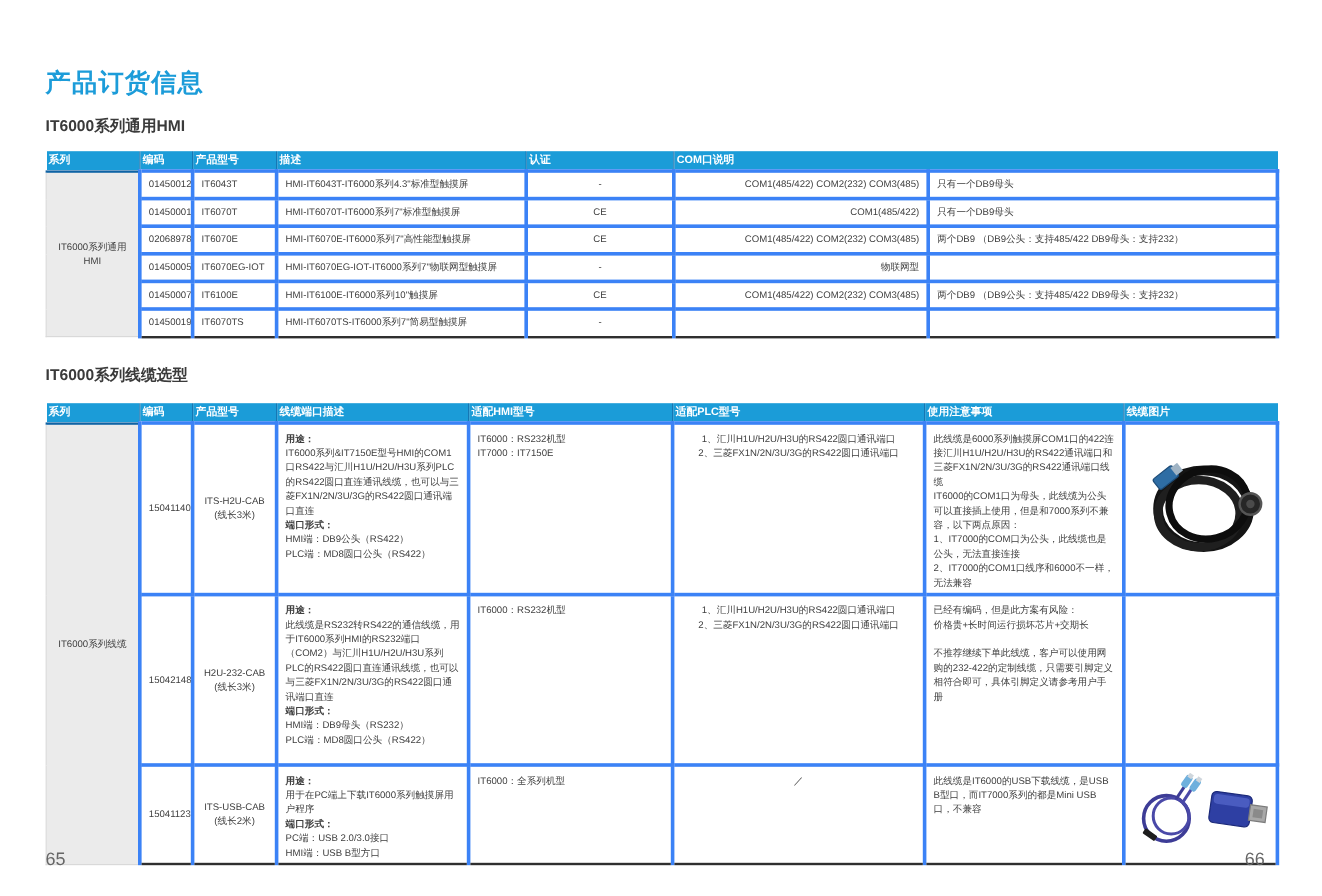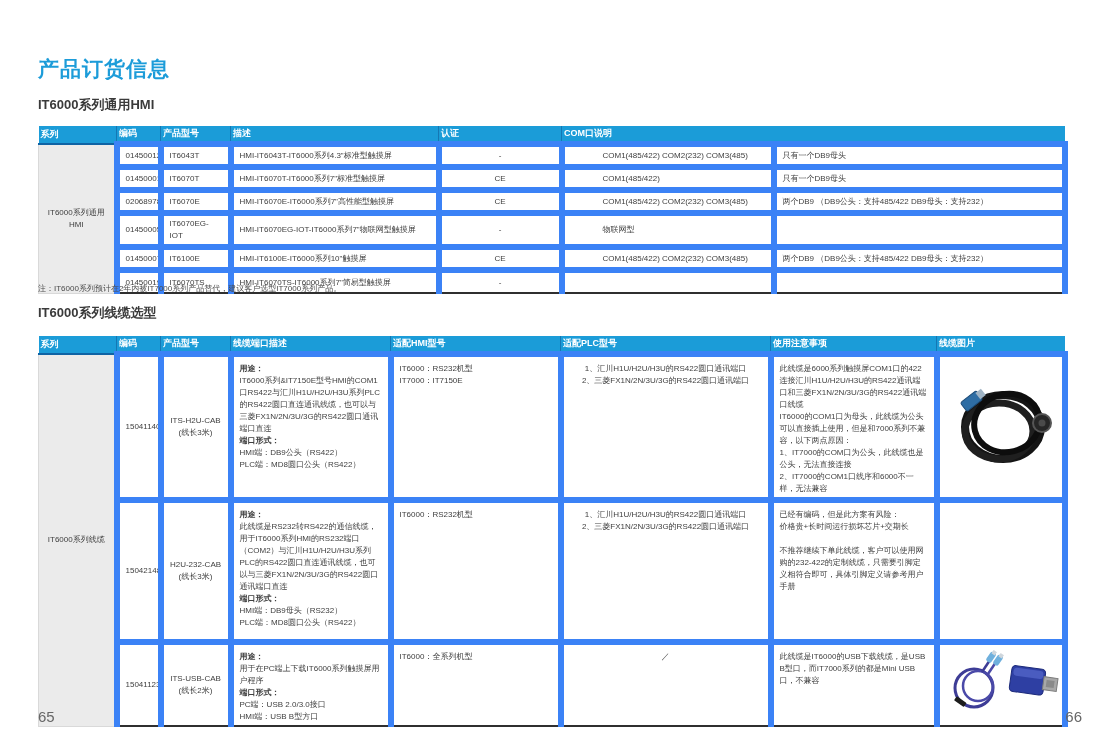--- a/index.html
+++ b/index.html
@@ -24,49 +24,49 @@
   .t2{top:336px;}
 
   .datatable thead th{
     background:#1B9CD8;color:#ffffff;font-size:9px;font-weight:bold;
     height:15px;padding:1px 2px;text-align:left;
     border-right:1px solid #1577B4;border-bottom:2px solid #0F63A4;
   }
   .datatable thead th:last-child{border-right:none;}
 
   .datatable tbody td{
-    border:6px solid #3b82f6;padding:2px 6px;background:#fff;
+    border:3px solid #3b82f6;padding:2px 6px;background:#fff;
     color:#404040;line-height:1.5;vertical-align:middle;
   }
   .t1 tbody td{height:23px;}
   .t1 tbody tr:last-child td{border-bottom:2px solid #2f2f2f;}
   .t2 tbody tr:last-child td{border-bottom:2px solid #2f2f2f;}
 
   .series-cell{
     background:#EBEBEB !important;text-align:center;color:#4a4a4a;
     border-left:1px solid #d9d9d9 !important;
     border-top:1px solid #d9d9d9 !important;
     border-bottom:1px solid #d9d9d9 !important;
   }
   .c-center{text-align:center;}
   .c-left{text-align:left;}
-  .com1-cell{padding-left:38px !important;}
+  .com1-cell{padding-left:38px !important;text-align:right;}
   .top{vertical-align:top !important;padding-top:6px !important;}
   .pre{white-space:pre-line;}
   .bold{font-weight:bold;}
   .desc-block p{margin:0;}
   .plc-cell{text-align:center;}
 
   .model-line{display:block;text-align:center;}
 
   .img-cell{text-align:center;vertical-align:middle !important;padding:4px !important;}
 
   .pagenum{position:absolute;top:708px;font-size:15px;color:#666;}
   .pn-left{left:38px;}
-  .pn-right{right:20px;}
+  .pn-right{right:48px;}
 </style>
 </head>
 <body>
 
 <div class="page">
 
   <div class="doc-title">产品订货信息</div>
 
   <div class="section-title st1">IT6000系列通用HMI</div>
 
@@ -136,21 +136,20 @@
         <td class="c-left">01450019</td>
         <td class="c-left">IT6070TS</td>
         <td class="c-left">HMI-IT6070TS-IT6000系列7"简易型触摸屏</td>
         <td class="c-center">-</td>
         <td class="c-left com1-cell"></td>
         <td class="c-left"></td>
       </tr>
     </tbody>
   </table>
 
-  <div class="note">注：IT6000系列预计在2年内被IT7000系列产品替代，建议客户选型IT7000系列产品。</div>
 
   <div class="section-title st2">IT6000系列线缆选型</div>
 
   <table class="datatable t2">
     <colgroup>
       <col style="width:78px">
         <col style="width:44px">
         <col style="width:70px">
       <col style="width:160px">
         <col style="width:170px">

